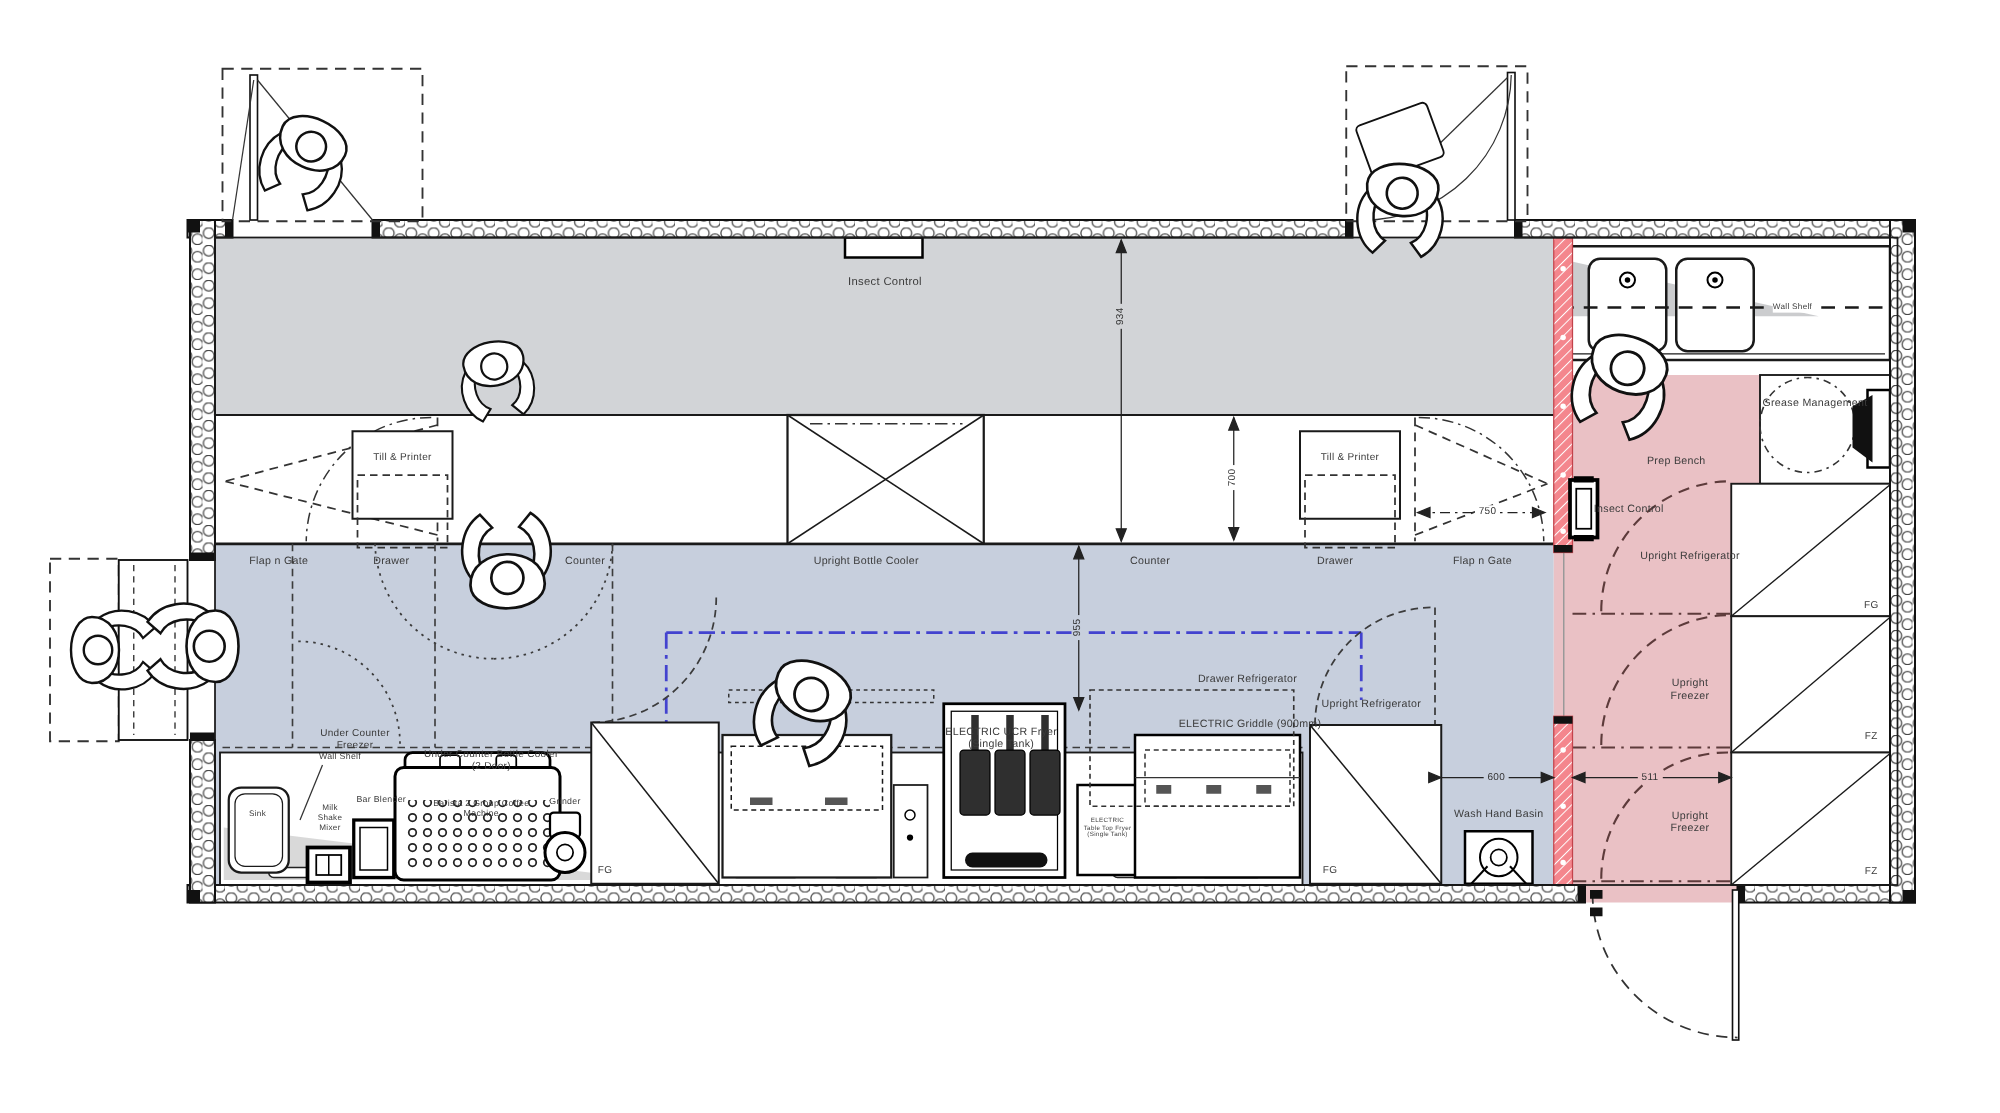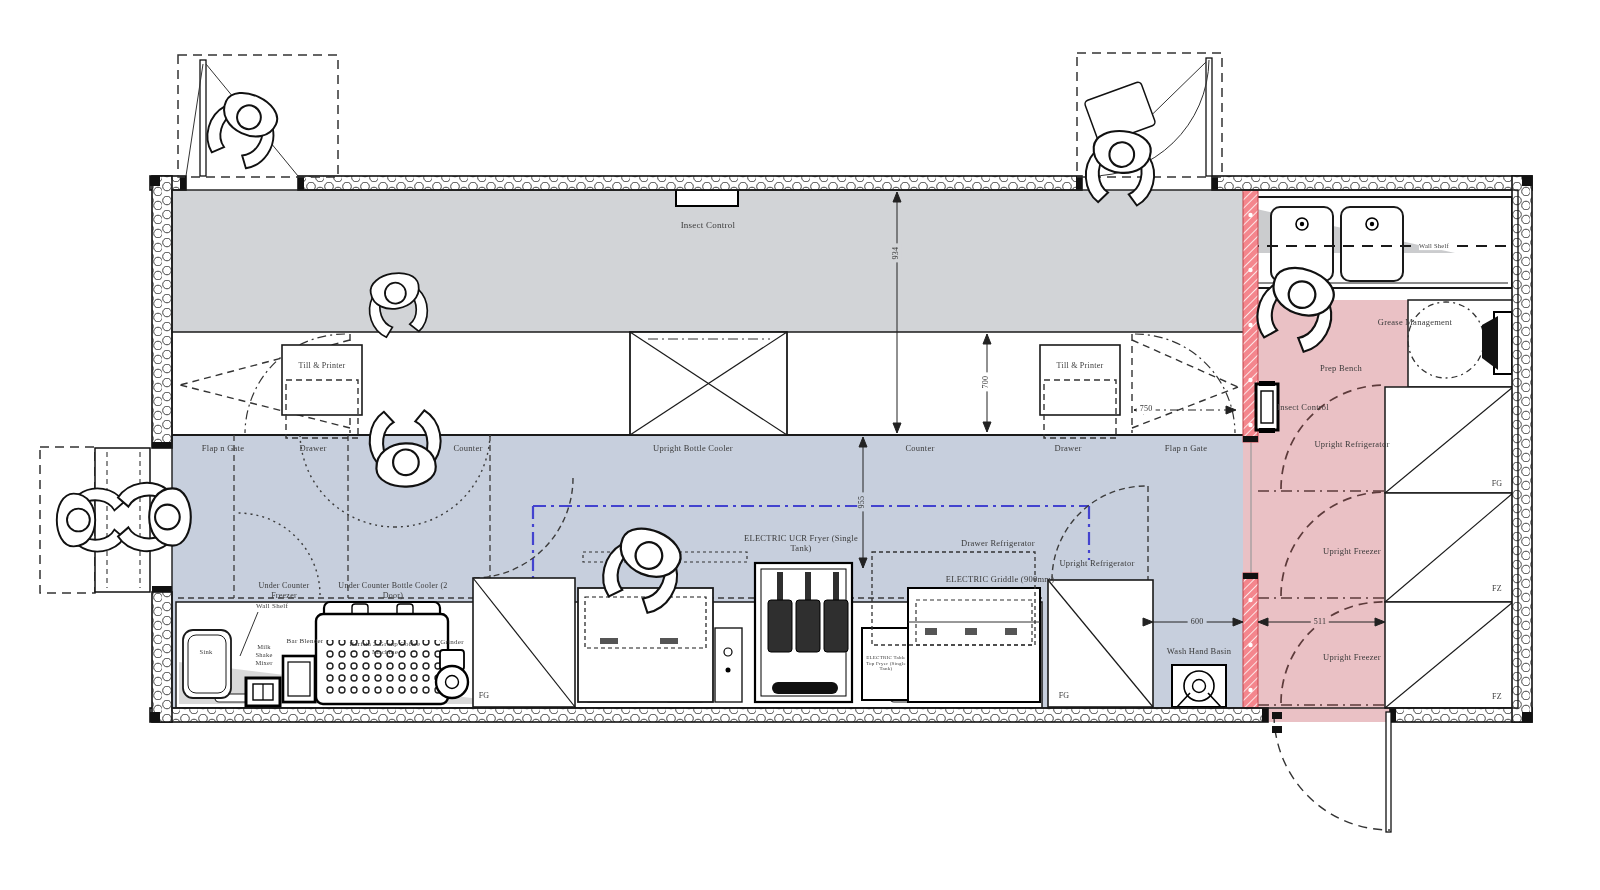--- a/index.html
+++ b/index.html
@@ -1,21 +1,21 @@
 <!DOCTYPE html>
 <html style="--c-gray-floor: #d2d4d7; --c-blue-floor: #c7cfdd; --c-pink-floor: #eac1c5; --c-screen-pink: #f4868d; --c-line: #1a1a1a; --c-dash-blue: #4343cf; --c-arc-maroon: #5d3b3b;"><head>
 <meta charset="utf-8">
 <style>
   :root{
     --c-gray-floor:#d2d4d7; --c-blue-floor:#c7cfdd; --c-pink-floor:#eac1c5;
     --c-screen-pink:#f4868d; --c-line:#1a1a1a; --c-dash-blue:#4343cf; --c-arc-maroon:#5d3b3b;
   }
   html,body{margin:0;padding:0;background:#fff;}
   #stage{position:relative;width:1600px;height:890px;background:#fff;overflow:hidden;
-         font-family:Liberation Serif, serif;}
+         font-family:Liberation Sans, sans-serif;}
   #plan-svg{position:absolute;left:0;top:0;}
   .lbl{position:absolute;transform:translate(-50%,-50%);font-size:8.5px;line-height:1.2;
        color:#3b3b3b;text-align:center;white-space:nowrap;letter-spacing:.25px;z-index:5;}
   .wrap{white-space:normal;}
   .f7{font-size:7px;} .f65{font-size:6.5px;} .f8{font-size:8px;} .f9{font-size:9px;} .f5{font-size:5px;line-height:1.1;}
   .dim{font-size:8px;color:#333;padding:0 3px;}
   .vert{transform:translate(-50%,-50%) rotate(-90deg);}
   .bg-white{background:#fff;} .bg-gray{background:var(--c-gray-floor);}
   .bg-blue{background:var(--c-blue-floor);} .bg-pink{background:var(--c-pink-floor);}
 </style>
@@ -355,46 +355,46 @@
 <div class="lbl f8" style="left:322px;top:366px">Till &amp; Printer</div>
 <div class="lbl f8" style="left:1080px;top:366px">Till &amp; Printer</div>
 <div class="lbl" style="left:223px;top:448px">Flap n Gate</div>
 <div class="lbl" style="left:313px;top:448px">Drawer</div>
 <div class="lbl" style="left:468px;top:448px">Counter</div>
 <div class="lbl" style="left:693px;top:448px">Upright Bottle Cooler</div>
 <div class="lbl" style="left:920px;top:448px">Counter</div>
 <div class="lbl" style="left:1068px;top:448px">Drawer</div>
 <div class="lbl" style="left:1186px;top:448px">Flap n Gate</div>
 <div class="lbl f8 wrap" style="left:284px;top:591px;width:76px">Under Counter Freezer</div>
-<div class="lbl f8 wrap" style="left:393px;top:591px;width:112px">Under Counter Bottle Cooler (2 Door)</div>
+<div class="lbl f8 wrap" style="left:393px;top:608px;width:112px">Under Counter Bottle Cooler (2 Door)</div>
 <div class="lbl f7" style="left:272px;top:606px">Wall Shelf</div>
 <div class="lbl f65" style="left:206px;top:652px">Sink</div>
 <div class="lbl f65 wrap" style="left:264px;top:655px;width:32px">Milk Shake Mixer</div>
 <div class="lbl f7 wrap" style="left:305px;top:641px;width:44px">Bar Blender</div>
 <div class="lbl f7 wrap" style="left:385px;top:648px;width:88px">Barista 2 Group Coffee Machine</div>
 <div class="lbl f7" style="left:452px;top:642px">Grinder</div>
 <div class="lbl f8" style="left:484px;top:696px">FG</div>
-<div class="lbl wrap" style="left:801px;top:543px;width:118px">ELECTRIC UCR Fryer (Single Tank)</div>
+<div class="lbl wrap" style="left:801px;top:590px;width:118px">ELECTRIC UCR Fryer (Single Tank)</div>
 <div class="lbl" style="left:998px;top:543px">Drawer Refrigerator</div>
 <div class="lbl" style="left:1000px;top:579px">ELECTRIC Griddle (900mm)</div>
 <div class="lbl f5 wrap" style="left:886px;top:663px;width:40px">ELECTRIC Table Top Fryer (Single Tank)</div>
 <div class="lbl wrap" style="left:1097px;top:563px;width:86px">Upright Refrigerator</div>
 <div class="lbl f8" style="left:1064px;top:696px">FG</div>
 <div class="lbl wrap" style="left:1199px;top:651px;width:86px">Wash Hand Basin</div>
 <div class="lbl f65 bg-white" style="left:1434px;top:246px">Wall Shelf</div>
-<div class="lbl wrap" style="left:1415px;top:322px;width:92px">Grease Management</div>
+<div class="lbl wrap" style="left:1452px;top:322px;width:92px">Grease Management</div>
 <div class="lbl" style="left:1341px;top:368px">Prep Bench</div>
 <div class="lbl wrap" style="left:1303px;top:407px;width:58px">Insect Control</div>
 <div class="lbl wrap" style="left:1352px;top:444px;width:86px">Upright Refrigerator</div>
 <div class="lbl f8" style="left:1497px;top:484px">FG</div>
 <div class="lbl wrap" style="left:1352px;top:551px;width:60px">Upright Freezer</div>
 <div class="lbl f8" style="left:1497px;top:589px">FZ</div>
 <div class="lbl wrap" style="left:1352px;top:657px;width:60px">Upright Freezer</div>
 <div class="lbl f8" style="left:1497px;top:697px">FZ</div>
 
 <div class="lbl dim vert bg-gray" style="left:896px;top:253px">934</div>
 <div class="lbl dim vert bg-white" style="left:986px;top:382px">700</div>
 <div class="lbl dim vert bg-blue" style="left:862px;top:502px">955</div>
-<div class="lbl dim bg-white" style="left:1146px;top:409px">750</div>
+<div class="lbl dim bg-white" style="left:1190px;top:409px">750</div>
 <div class="lbl dim bg-blue" style="left:1197px;top:622px">600</div>
 <div class="lbl dim bg-pink" style="left:1320px;top:622px">511</div>
 
 </div>
 
 </body></html>

